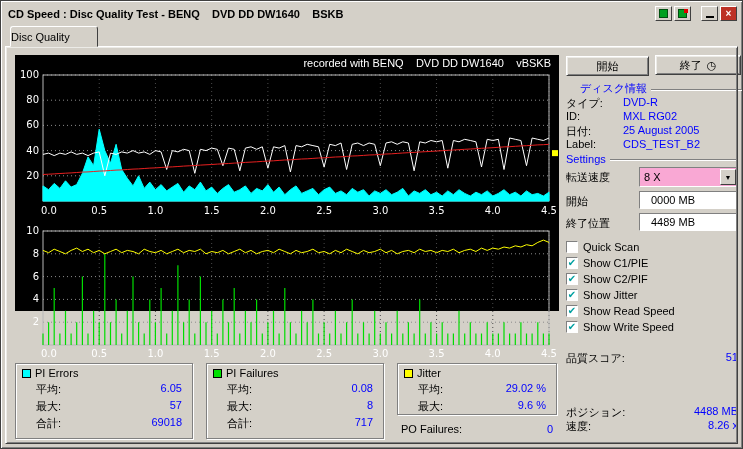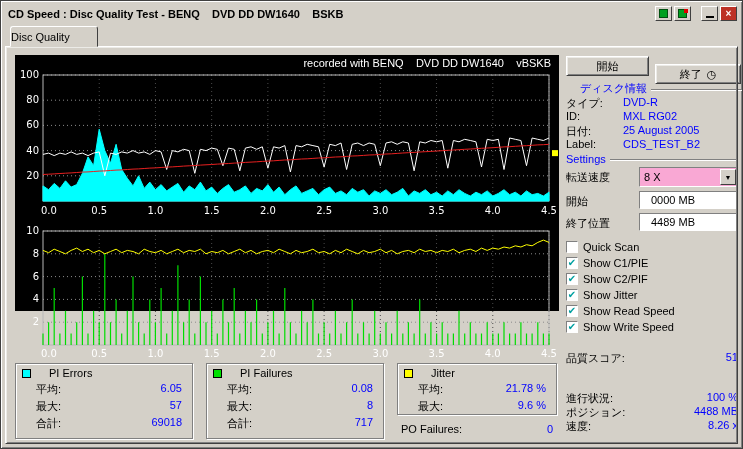--- a/index.html
+++ b/index.html
@@ -27,21 +27,21 @@
   
   .blackbox{left:14px;top:54px;width:544px;height:256px;background:#000}
   .watermark{position:absolute;right:8px;top:2px;color:#fff;white-space:pre;font-size:11px}
   #plots{position:absolute;left:0;top:0}
   #plots text{font-family:"DejaVu Sans",sans-serif}
   
   .btn{background:#d4d0c8;border:1px solid;border-color:#fff #404040 #404040 #fff;
        box-shadow:inset 1px 1px 0 #ecebe7, inset -1px -1px 0 #808080;
        display:flex;align-items:center;justify-content:center;gap:5px;cursor:default}
   #btn-start{left:565px;top:55px;width:83px;height:20px}
-  #btn-exit{left:654px;top:63px;width:86px;height:20px}
+  #btn-exit{left:654px;top:54px;width:86px;height:20px}
   .btn-icon{font-size:11px;line-height:1}
   
   .sect{display:flex;align-items:center;gap:4px;color:#0000ff}
   .sect .rule{flex:1;height:2px;border-top:1px solid #808080;border-bottom:1px solid #fff;margin-top:2px}
   
   .inforow{display:flex}
   .inforow .lab{width:57px;color:#000}
   .val-blue{color:#0000ff}
   
   .ctl-label{color:#000}
@@ -54,21 +54,21 @@
   #in-start{left:638px;top:190px;width:99px;height:18px}
   #in-end{left:638px;top:212px;width:99px;height:18px}
   
   .cb{display:flex;align-items:center;gap:5px;height:14px}
   .cb .box{width:12px;height:12px;background:#fff;border:1px solid;border-color:#808080 #fff #fff #808080;
            display:flex;align-items:center;justify-content:center;font-size:10px;line-height:1;color:#00a0a0;font-weight:bold}
   
   .kvrow{display:flex;justify-content:space-between}
   
   .statbox{background:#d4d0c8;border:1px solid #808080;box-shadow:1px 1px 0 #fff, inset 1px 1px 0 #fff}
-  .stathead{display:flex;align-items:center;gap:18px;padding:3px 0 1px 6px}
+  .stathead{display:flex;align-items:center;gap:4px;padding:3px 0 1px 6px}
   .swatch{width:9px;height:9px;border:1px solid #000}
   .statrow{display:flex;justify-content:space-between;padding:2px 10px 0 20px}
 </style>
 </head>
 <body>
 
 <div class="window">
 
   <div class="abs titlebar">
     <span class="title">CD Speed : Disc Quality Test - BENQ    DVD DD DW1640    BSKB</span>
@@ -244,24 +244,20 @@
     <span class="box">
         <span>✔</span>
       </span>
     <span>Show Write Speed</span>
   </div>
 
   <div class="abs kvrow" style="left:565px;top:350px;width:172px">
     <span>品質スコア:</span>
     <span class="val-blue">51</span>
   </div>
-  <div class="abs kvrow" style="left:565px;top:390px;width:172px">
-    <span>進行状況:</span>
-    <span class="val-blue">100 %</span>
-  </div>
   <div class="abs kvrow" style="left:565px;top:404px;width:172px">
     <span>ポジション:</span>
     <span class="val-blue">4488 MB</span>
   </div>
   <div class="abs kvrow" style="left:565px;top:418px;width:172px">
     <span>速度:</span>
     <span class="val-blue">8.26 x</span>
   </div>
 
   <div class="abs statbox" style="left:14px;top:362px;width:178px;height:76px">
@@ -302,21 +298,21 @@
       </div>
   </div>
 
   <div class="abs statbox" style="left:396px;top:362px;width:160px;height:52px">
     <div class="stathead">
       <span class="swatch" style="background: rgb(255, 255, 0);"></span>
       <span>Jitter</span>
     </div>
     <div class="statrow">
         <span>平均:</span>
-        <span class="val-blue">21.78 %</span>
+        <span class="val-blue">29.02 %</span>
       </div>
     <div class="statrow">
         <span>最大:</span>
         <span class="val-blue">9.6 %</span>
       </div>
   </div>
 
   <div class="abs kvrow" style="left:400px;top:422px;width:152px">
     <span>PO Failures:</span>
     <span class="val-blue">0</span>

